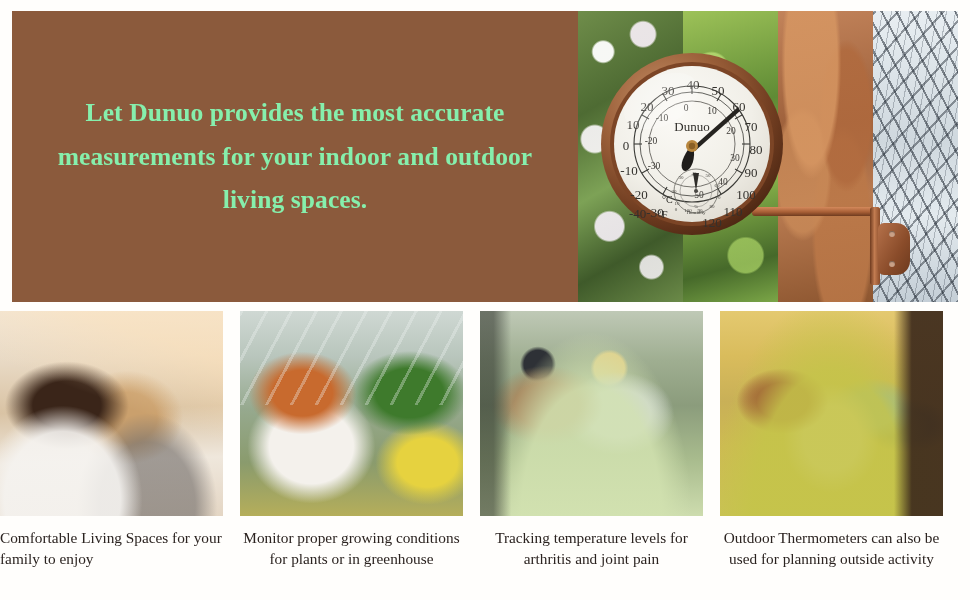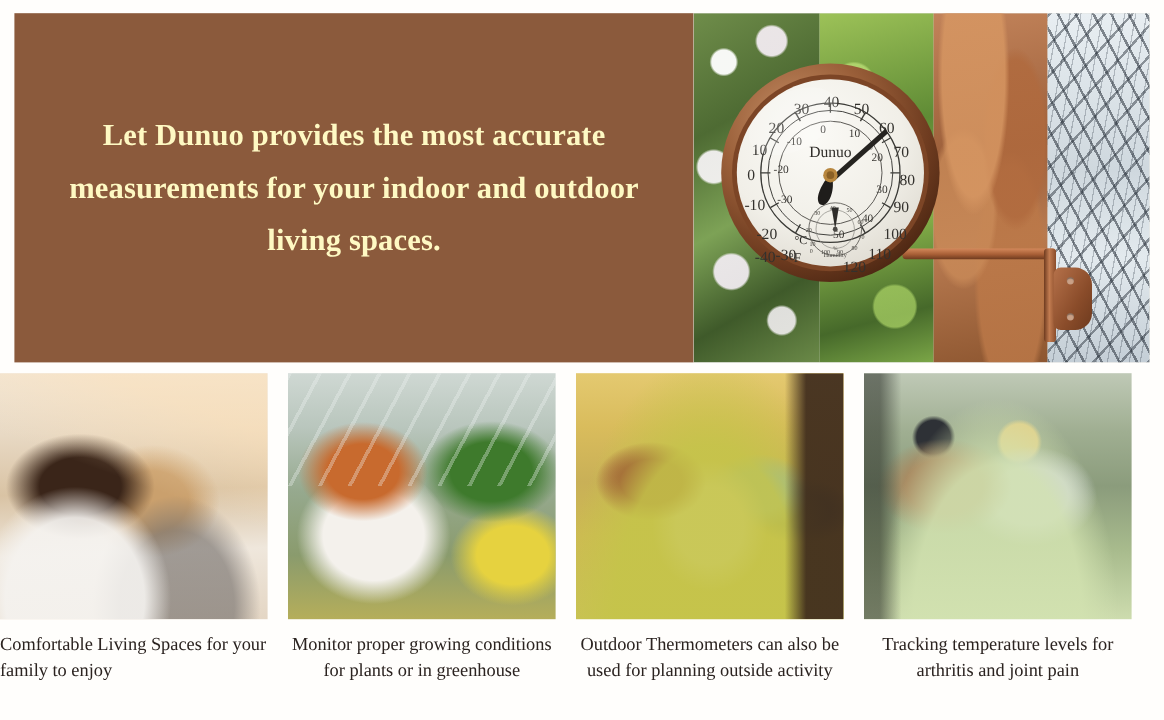--- a/index.html
+++ b/index.html
@@ -12,21 +12,21 @@
 
   
   .hero{position:absolute;left:12px;top:11px;width:946px;height:291px;display:flex;}
   .hero-left{
     width:566px;height:100%;
     background:#8b5a3c;
     display:flex;align-items:center;justify-content:center;
     box-sizing:border-box;padding:0 28px;
   }
   .hero-headline{
-    color:#fef9c3;
+    color:#86efac;
     font-size:25.5px;
     font-weight:bold;
     line-height:1.72;
     text-align:center;
     letter-spacing:.1px;
     margin:0;
   }
   .hero-right{position:relative;width:380px;height:100%;overflow:hidden;background:#dcdcd6;}
 
   
@@ -292,23 +292,23 @@
       <div class="card-photo photo-family2"></div>
       <div class="card-caption">Comfortable Living Spaces for your family to enjoy</div>
     </div>
 
     <div class="card">
       <div class="card-photo photo-greenhouse"></div>
       <div class="card-caption">Monitor proper growing conditions for plants or in greenhouse</div>
     </div>
 
     <div class="card">
+      <div class="card-photo photo-seniors"></div>
+      <div class="card-caption">Tracking temperature levels for arthritis and joint pain</div>
+    </div>
+
+    <div class="card">
       <div class="card-photo photo-running"></div>
       <div class="card-caption">Outdoor Thermometers can also be used for planning outside activity</div>
     </div>
 
-    <div class="card">
-      <div class="card-photo photo-seniors"></div>
-      <div class="card-caption">Tracking temperature levels for arthritis and joint pain</div>
-    </div>
-
   </div>
 </div>
 
 </body></html>

